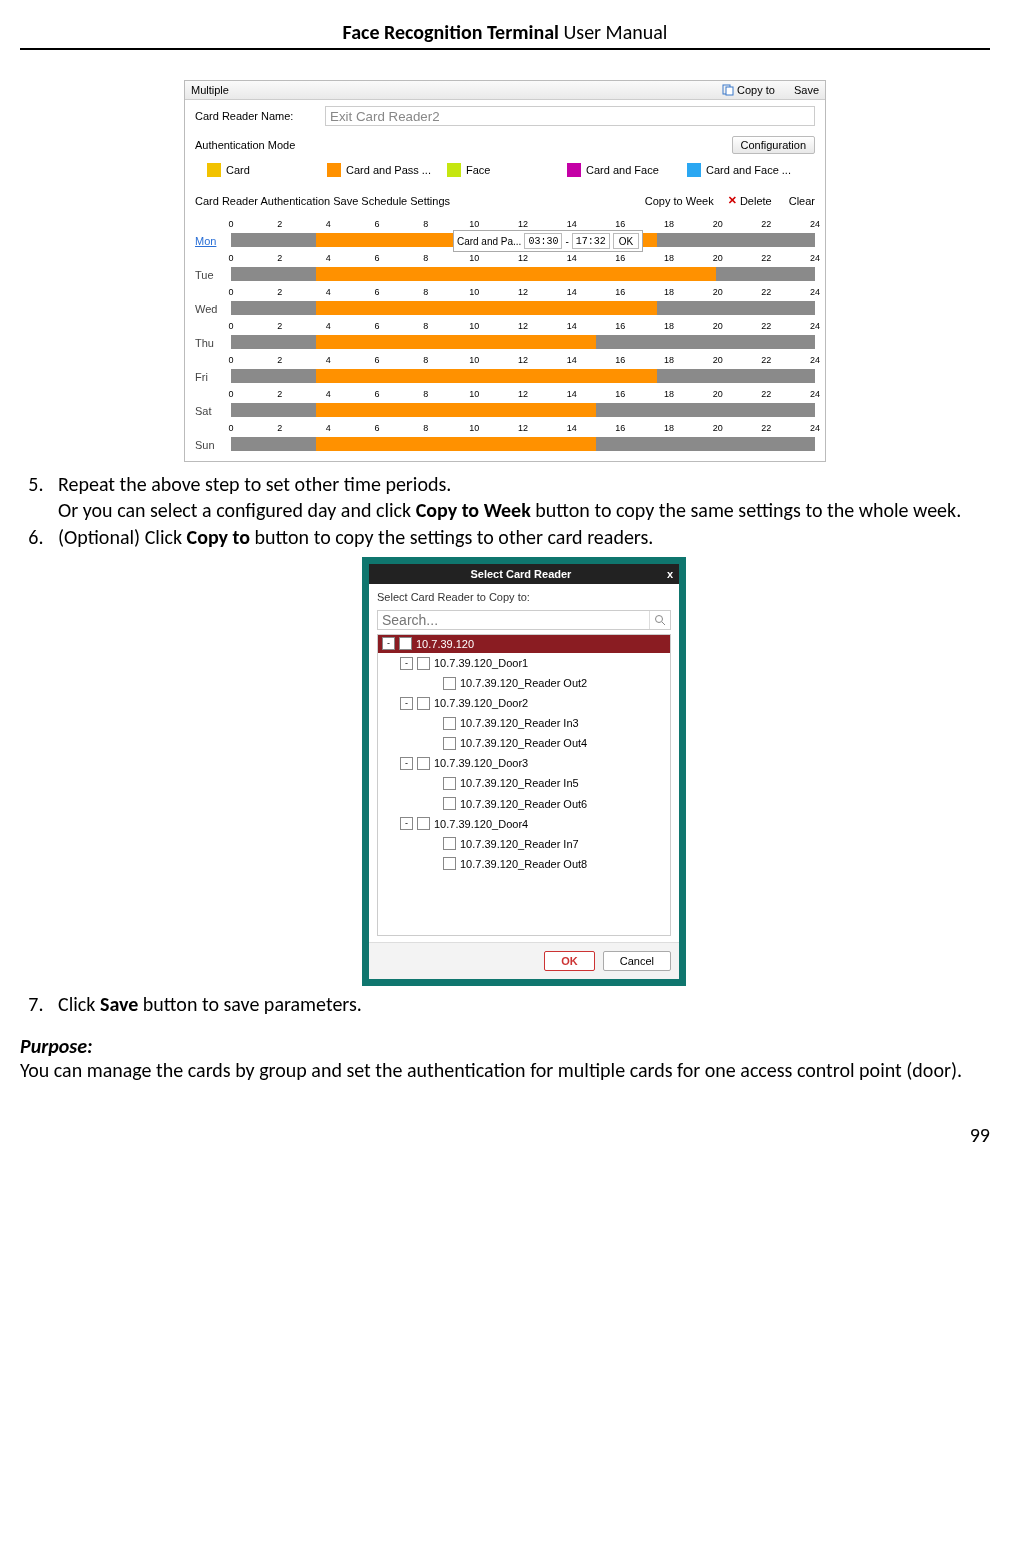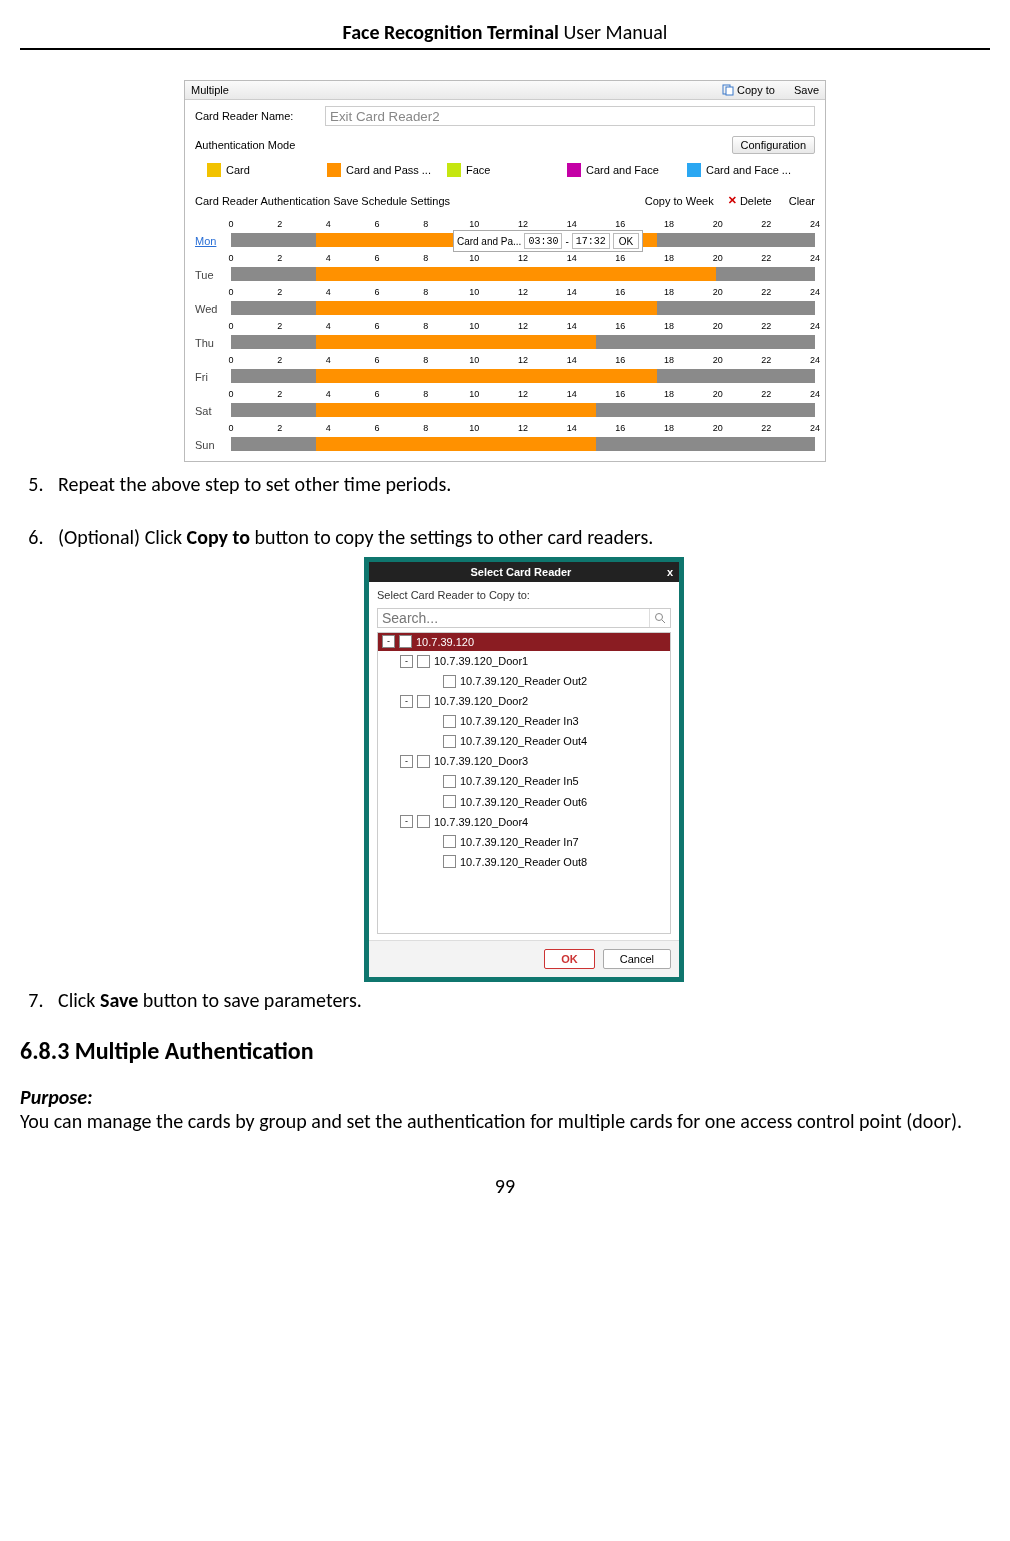--- a/index.html
+++ b/index.html
@@ -113,21 +113,21 @@
   .just { text-align: justify; }
   .bold { font-weight: 700; }
   h3.sec { font-size: 24px; font-weight:700; margin: 22px 0 20px 0; }
   .purpose { font-size:20px; font-style: italic; font-weight:700; margin-top:16px;}
   .ptext { font-size:20px; text-align:justify; line-height:1.28; }
 
   
   .shot2 {
     width: 310px;
     margin: 6px auto 6px auto;
-    border:5px solid #0f766e;
+    border:7px solid #0f766e;
     font-family: Tahoma, Arial, sans-serif;
     font-size: 11px;
     background:#fff;
   }
   .shot2 .titlebar {
     background:#222; color:#fff;
     padding:3px 6px;
     display:flex; align-items:center;
   }
   .shot2 .titlebar .t { flex:1; text-align:center; font-weight:bold;}
@@ -159,21 +159,21 @@
     padding:8px; border-top:1px solid #ddd;
     background:#f3f3f3;
     margin-top:6px;
   }
   .shot2 .btns .b {
     border:1px solid #aaa; padding:2px 16px; border-radius:2px;
     background:#fff;
   }
   .shot2 .btns .ok { border-color:#c33; color:#c33; font-weight:bold;}
 
-  .pagenum { text-align:center; font-size:20px; margin-top:40px; }
+  .pagenum { text-align:right; font-size:20px; margin-top:40px; }
 </style>
 </head>
 <body>
 
 <div class="page">
   <div class="header-title">
     <span class="bold">Face Recognition Terminal</span><span>  User Manual</span>
   </div>
   <div class="hr"></div>
 
@@ -417,21 +417,23 @@
               <div class="seg" style="left: 14.5%; width: 48%;"></div>
             </div>
           </div>
         </div>
       </div>
   </div>
 
   <ol class="steps" start="5">
     <li>
       <span>Repeat the above step to set other time periods.</span><br>
-      <br>
+      <span class="just">
+        <span>Or you can select a configured day and click </span><span class="bold">Copy to Week</span><span> button to copy the same settings to the whole week.</span>
+      </span><br>
     </li>
     <li>
       <span>(Optional) Click </span><span class="bold">Copy to</span><span> button to copy the settings to other card readers.</span>
 
       
       <div class="shot2">
         <div class="titlebar">
           <span class="t">Select Card Reader</span>
           <span class="x">x</span>
         </div>
@@ -513,18 +515,17 @@
           <span class="b ok">OK</span>
           <span class="b">Cancel</span>
         </div>
       </div>
     </li>
     <li>
       <span>Click </span><span class="bold">Save</span><span> button to save parameters.</span>
     </li>
   </ol>
 
-  <h3 class="sec">6.8.3   Multiple Authentication</h3>
   <div class="purpose">Purpose:</div>
   <div class="ptext">You can manage the cards by group and set the authentication for multiple cards for one access control point (door).</div>
 
   <div class="pagenum">99</div>
 </div>
 
 </body></html>

